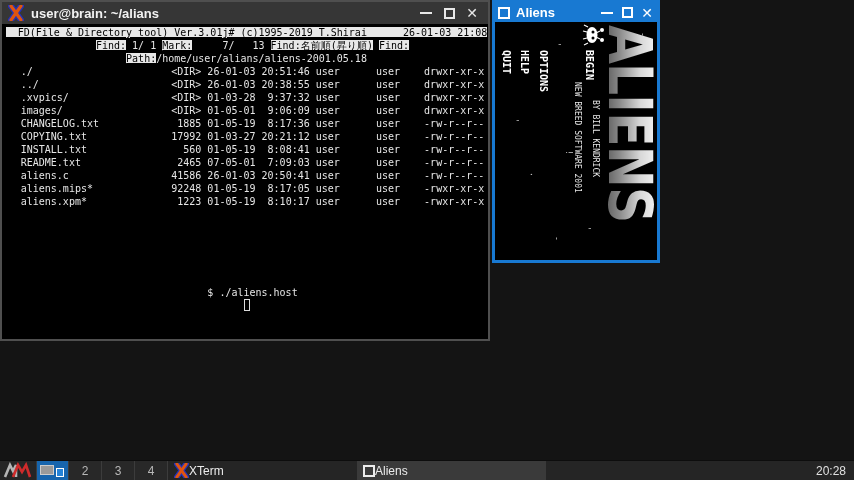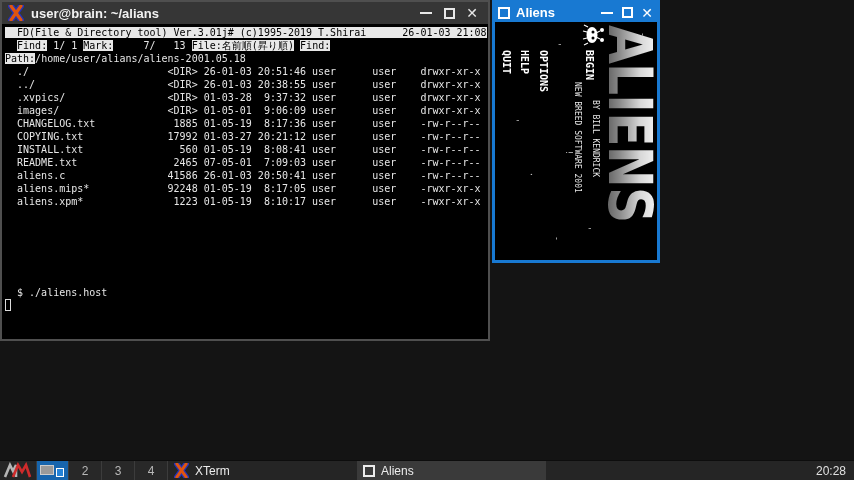--- a/index.html
+++ b/index.html
@@ -1,36 +1,36 @@
 <!DOCTYPE html>
 <html><head>
 <meta charset="utf-8">
 <style>
   * { margin:0; padding:0; box-sizing:border-box; }
   html,body { width:854px; height:480px; overflow:hidden; }
   body { font-family:"Liberation Sans", sans-serif; background:#141414; }
-  .desktop { position:relative; width:854px; height:480px; background:#141414; }
+  .desktop { position:relative; width:854px; height:480px; background:#141414;text-align:center; }
 
   
   .xterm-window { position:absolute; left:0; top:0; width:490px; height:341px;
     border:2px solid #4f4f4f; background:#000; }
   .titlebar-dark { display:flex; align-items:center; height:22px; background:#363636;
     padding:0 8px 0 6px; gap:7px; }
   .titlebar-dark .title { color:#f2f2f2; font-weight:bold; font-size:13px;
     font-family:"Liberation Sans", sans-serif; flex:0 1 auto; white-space:nowrap; }
   .tb-spacer { flex:1; }
   .tb-btn { display:flex; align-items:center; justify-content:center; width:16px; height:16px; cursor:default; }
   .glyph-min { width:12px; height:2px; background:#e8e8e8; }
   .glyph-max { width:11px; height:11px; border:2px solid #e8e8e8; }
   .glyph-close { color:#e8e8e8; font-size:14px; font-weight:bold; line-height:14px; font-family:"DejaVu Sans", sans-serif; }
 
   .terminal { padding:2px 0 0 3px; background:#000; }
   .tline { height:13px; min-height:13px; white-space:pre;
     font-family:"DejaVu Sans Mono","DejaVu Sans",monospace; font-size:10px; line-height:13px; color:#e6e6e6; }
-  .tline .rev { background:#e8e8e8; color:#000; }
+  .tline .rev { background:#e8e8e8; color:#000;text-decoration:underline; }
   .cursor-block { display:inline-block; width:6px; height:12px; border:1px solid #dcdcdc; vertical-align:top; }
 
   
   .aliens-window { position:absolute; left:492px; top:0; width:168px; height:263px;
     background:#1879d2; border:3px solid #1879d2; }
   .titlebar-blue { display:flex; align-items:center; height:19px; background:#1879d2; padding:0 3px 0 3px; gap:6px; }
   .titlebar-blue .title { color:#fff; font-weight:bold; font-size:13px; white-space:nowrap; }
   .win-icon-square { width:12px; height:12px; border:2px solid #fff; flex:0 0 auto; }
   .titlebar-blue .tb-btn { width:14px; }
   .titlebar-blue .glyph-min { background:#fff; }
@@ -56,21 +56,21 @@
   .taskbar { position:absolute; left:0; bottom:0; width:854px; height:20px;
     background:#252525; border-top:1px solid #0d0d0d; display:flex; align-items:stretch; }
   .jwm-button { width:36px; display:flex; align-items:center; justify-content:center; }
   .ws-switcher { display:flex; }
   .ws { width:33px; display:flex; align-items:center; justify-content:center;
     border-right:1px solid #3c3c3c; color:#b8b8b8; font-size:12px; position:relative; background:#282828; }
   .ws:first-child { border-left:1px solid #3c3c3c; }
   .ws.active { background:#1765ad; }
   .mini-a { position:absolute; left:3px; top:4px; width:14px; height:10px; background:#9a9a9a; border:1px solid #cccccc; }
   .mini-b { position:absolute; left:19px; top:7px; width:8px; height:9px; background:#2583d8; border:1px solid #ffffff; }
-  .taskbtn { display:flex; align-items:center; gap:6px; width:189px; padding:4px 6px; color:#ececec; font-size:12px; }
+  .taskbtn { display:flex; align-items:center; width:189px; padding:4px 6px; color:#ececec; font-size:12px; }
   .taskbtn.active { background:#3a3a3a; }
   .clock { margin-left:auto; display:flex; align-items:center; padding-right:8px; color:#e0e0e0; font-size:12px; }
 </style>
 </head>
 <body>
 
 <div class="desktop">
 
   <div class="xterm-window">
     <div class="titlebar-dark">
@@ -89,21 +89,21 @@
         </span>
       <span class="tb-btn">
           <span class="glyph-max"></span>
         </span>
       <span class="tb-btn">
           <span class="glyph-close">✕</span>
         </span>
     </div>
     <div class="terminal" id="terminal">
         <div class="tline"><span class="rev">  FD(File &amp; Directory tool) Ver.3.01j# (c)1995-2019 T.Shirai      26-01-03 21:08</span></div>
-        <div class="tline"><span>  </span><span class="rev">Find:</span><span> 1/ 1 </span><span class="rev">Mark:</span><span>     7/   13 </span><span class="rev">File:名前順(昇り順)</span><span> </span><span class="rev">Find:</span></div>
+        <div class="tline"><span>  </span><span class="rev">Find:</span><span> 1/ 1 </span><span class="rev">Mark:</span><span>     7/   13 </span><span class="rev">Find:名前順(昇り順)</span><span> </span><span class="rev">Find:</span></div>
         <div class="tline"><span class="rev">Path:</span><span>/home/user/alians/aliens-2001.05.18</span></div>
         <div class="tline"><span>  ./                       &lt;DIR&gt; 26-01-03 20:51:46 user      user    drwxr-xr-x</span></div>
         <div class="tline"><span>  ../                      &lt;DIR&gt; 26-01-03 20:38:55 user      user    drwxr-xr-x</span></div>
         <div class="tline"><span>  .xvpics/                 &lt;DIR&gt; 01-03-28  9:37:32 user      user    drwxr-xr-x</span></div>
         <div class="tline"><span>  images/                  &lt;DIR&gt; 01-05-01  9:06:09 user      user    drwxr-xr-x</span></div>
         <div class="tline"><span>  CHANGELOG.txt             1885 01-05-19  8:17:36 user      user    -rw-r--r--</span></div>
         <div class="tline"><span>  COPYING.txt              17992 01-03-27 20:21:12 user      user    -rw-r--r--</span></div>
         <div class="tline"><span>  INSTALL.txt                560 01-05-19  8:08:41 user      user    -rw-r--r--</span></div>
         <div class="tline"><span>  README.txt                2465 07-05-01  7:09:03 user      user    -rw-r--r--</span></div>
         <div class="tline"><span>  aliens.c                 41586 26-01-03 20:50:41 user      user    -rw-r--r--</span></div>

